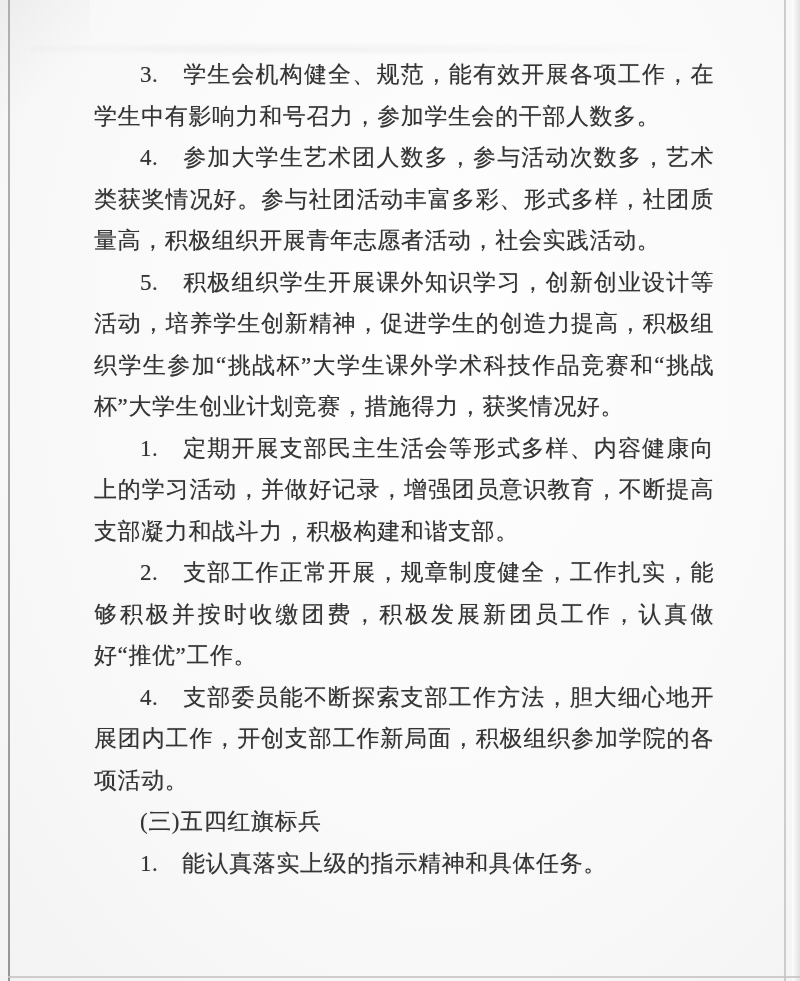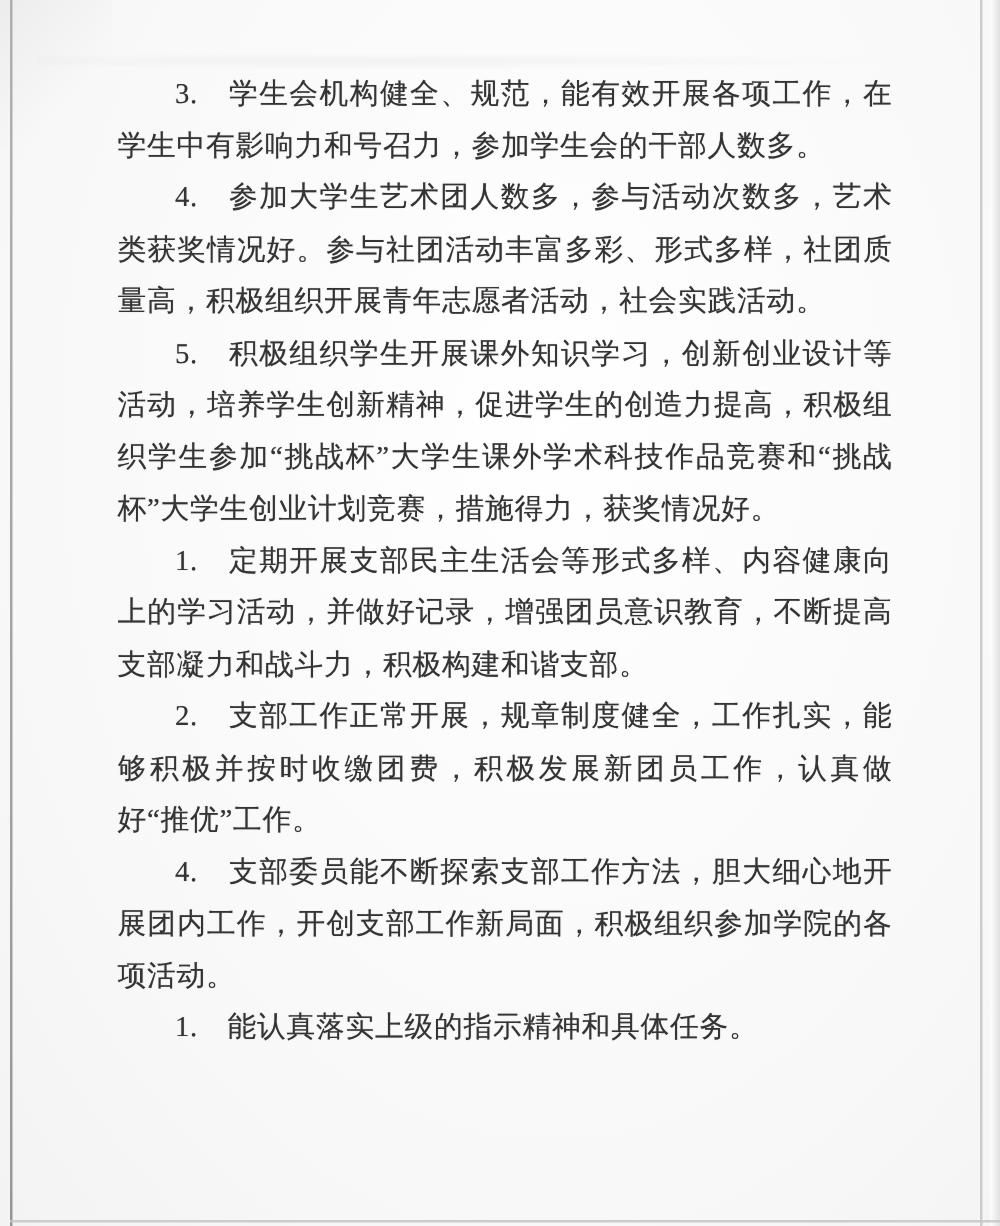--- a/index.html
+++ b/index.html
@@ -87,15 +87,16 @@
   <div class="scan-edge-right-2"></div>
   <div class="scan-edge-bottom"></div>
 
   <div class="content">
     <p>3.　学生会机构健全、规范，能有效开展各项工作，在学生中有影响力和号召力，参加学生会的干部人数多。</p>
     <p>4.　参加大学生艺术团人数多，参与活动次数多，艺术类获奖情况好。参与社团活动丰富多彩、形式多样，社团质量高，积极组织开展青年志愿者活动，社会实践活动。</p>
     <p>5.　积极组织学生开展课外知识学习，创新创业设计等活动，培养学生创新精神，促进学生的创造力提高，积极组织学生参加“挑战杯”大学生课外学术科技作品竞赛和“挑战杯”大学生创业计划竞赛，措施得力，获奖情况好。</p>
     <p>1.　定期开展支部民主生活会等形式多样、内容健康向上的学习活动，并做好记录，增强团员意识教育，不断提高支部凝力和战斗力，积极构建和谐支部。</p>
     <p>2.　支部工作正常开展，规章制度健全，工作扎实，能够积极并按时收缴团费，积极发展新团员工作，认真做好“推优”工作。</p>
     <p>4.　支部委员能不断探索支部工作方法，胆大细心地开展团内工作，开创支部工作新局面，积极组织参加学院的各项活动。</p>
+    <p>(三)五四红旗标兵</p>
     <p>1.　能认真落实上级的指示精神和具体任务。</p>
   </div>
 </div>
 
 </body></html>

